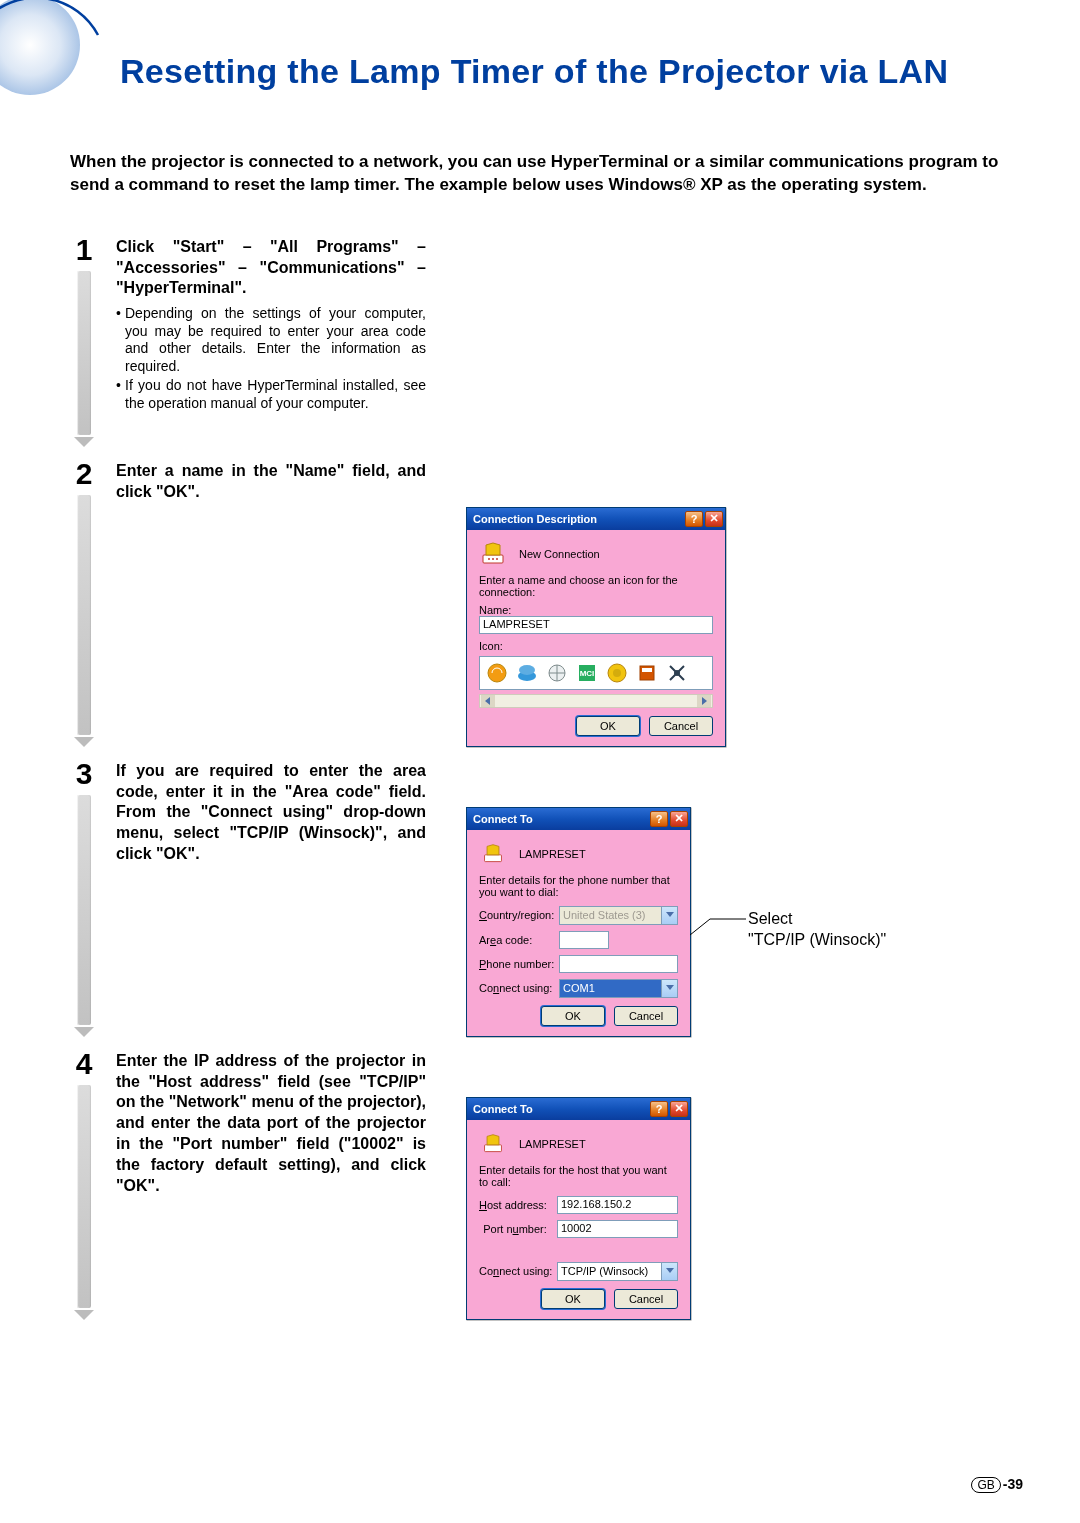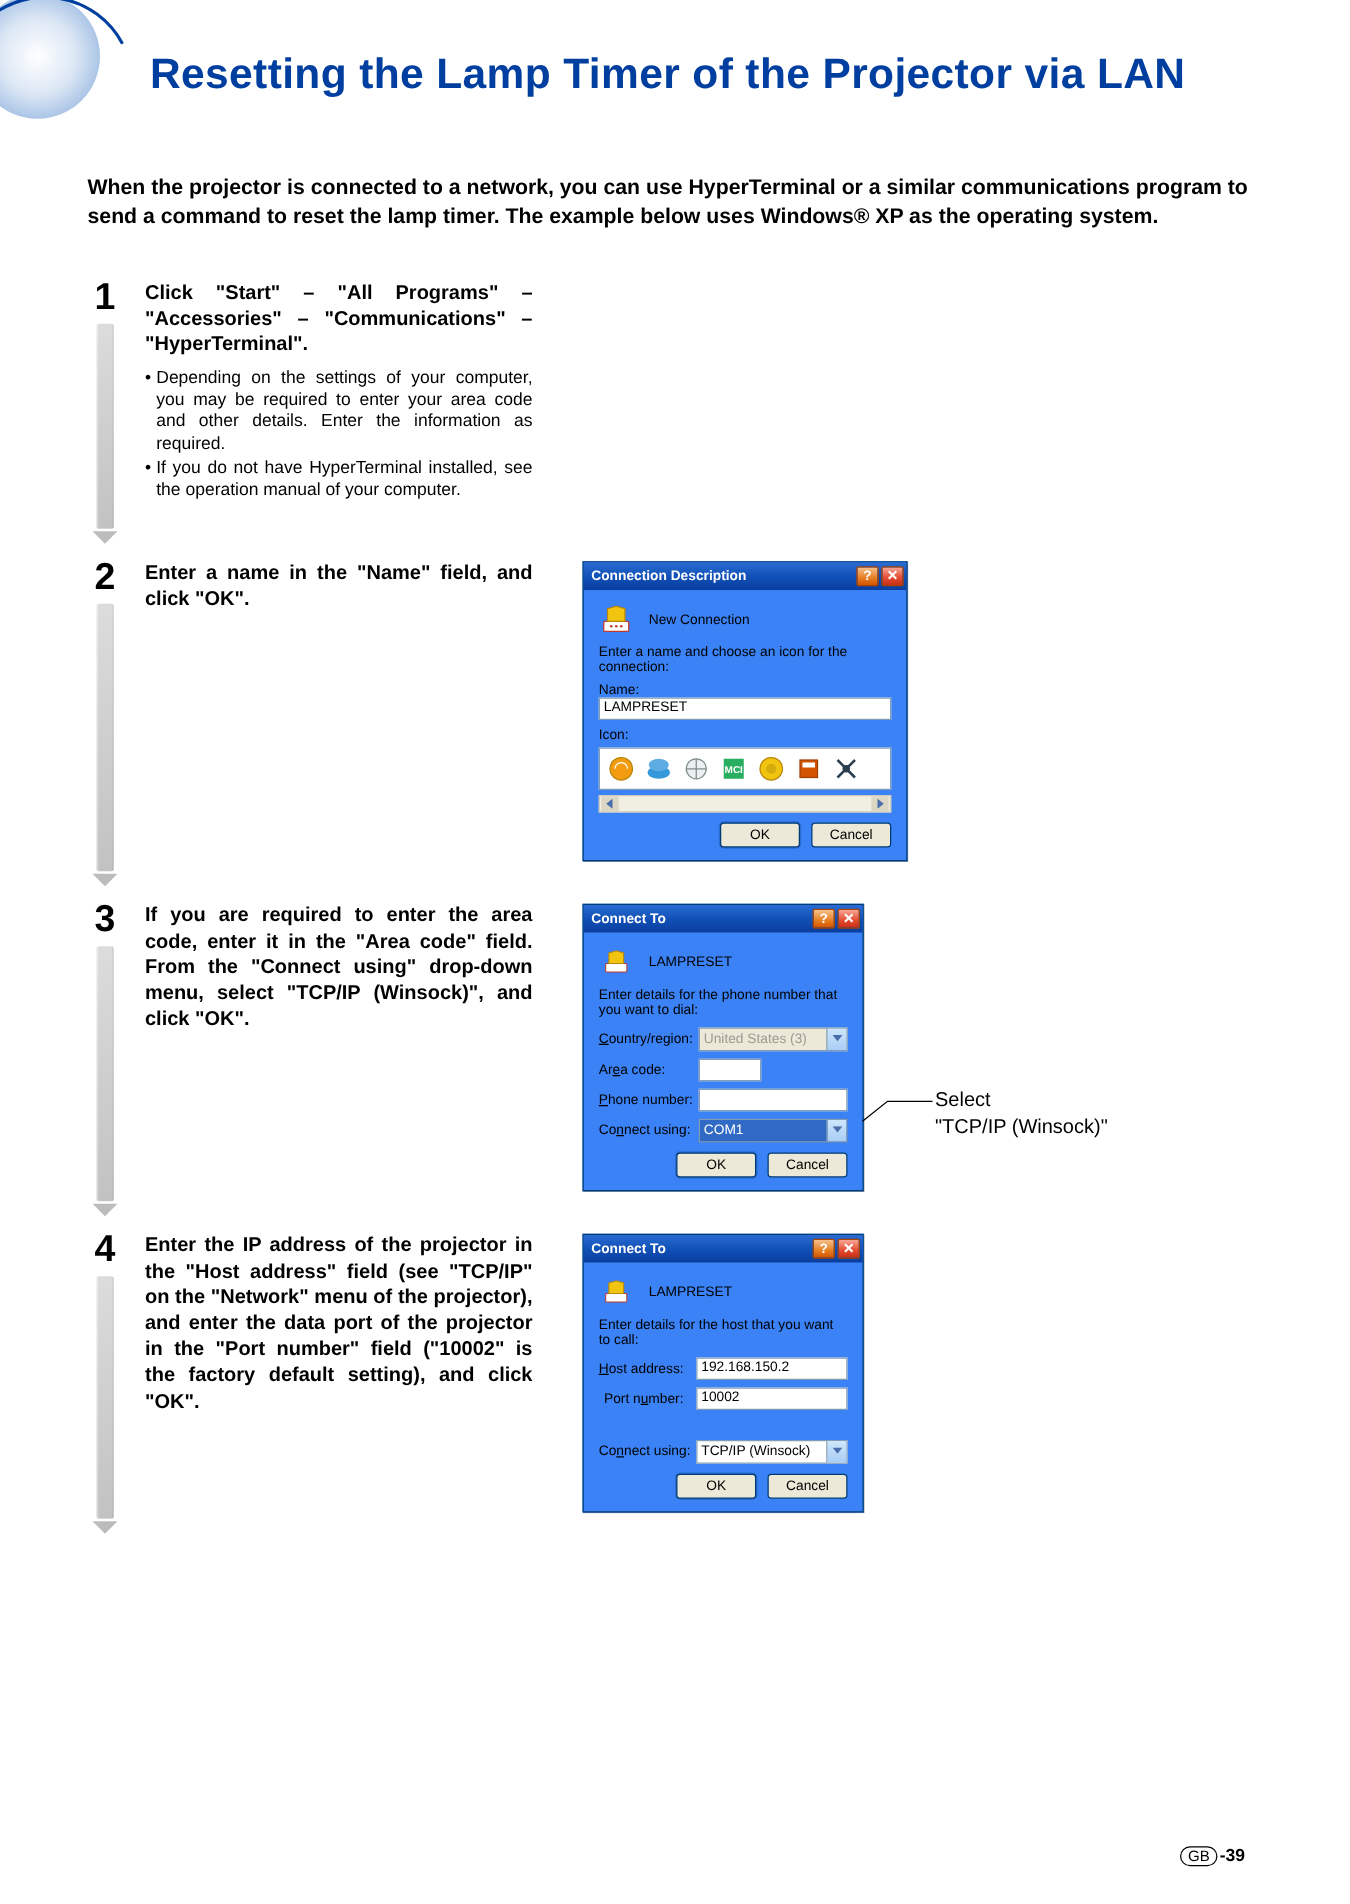--- a/index.html
+++ b/index.html
@@ -1,17 +1,17 @@
 <!DOCTYPE html>
 <html><head>
 <meta charset="utf-8">
 <style>
   * { box-sizing: border-box; margin: 0; padding: 0; }
   body { background: #fff; font-family: Arial, Helvetica, sans-serif; width: 1080px; margin: 0 auto; color: #000; }
-  .page { padding: 40px 70px 40px 70px; position: relative; min-height: 1523px; }
+  .page { padding: 52px 70px 40px 70px; position: relative; min-height: 1523px; }
 
   
   .header { position: relative; margin-bottom: 60px; }
   .swoosh { position: absolute; left: -30px; top: -10px; }
   .title { color: #003f9f; font-size: 34px; font-weight: bold; letter-spacing: 0.3px; position: relative; z-index: 1; margin-left: 50px; }
   .intro { font-size: 17px; font-weight: bold; line-height: 1.35; margin-bottom: 40px; }
 
   
   .step { display: flex; gap: 18px; margin-bottom: 14px; position: relative; }
   .num-col { display: flex; flex-direction: column; align-items: center; width: 28px; flex-shrink: 0; }
@@ -25,21 +25,21 @@
   .step-text ul li { font-size: 14px; line-height: 1.25; text-align: justify; position: relative; padding-left: 9px; margin-bottom: 2px; }
   .step-text ul li::before { content: "•"; position: absolute; left: 0; top: 0; }
   .shot-col { flex: 1; position: relative; }
 
   .step1 { min-height: 210px; }
   .step2 { min-height: 260px; }
   .step3 { min-height: 250px; }
   .step4 { min-height: 240px; }
 
   
-  .dlg { width: 260px; background: #3b82f6; border: 1px solid #003c74; font-family: Tahoma, sans-serif; font-size: 11px; box-shadow: 0.5px 0.5px 0 #888; }
+  .dlg { width: 260px; background: #f9a8d4; border: 1px solid #003c74; font-family: Tahoma, sans-serif; font-size: 11px; box-shadow: 0.5px 0.5px 0 #888; margin-top: 46px; }
   .dlg-title { height: 22px; background: linear-gradient(to bottom, #2a6cd3 0%, #1151b8 50%, #0a3d9e 100%); color: #fff; font-weight: bold; display: flex; align-items: center; padding: 0 2px 0 6px; font-size: 11px; }
   .dlg-title .tspan { flex: 1; }
   .tb-ctrl { display: flex; gap: 2px; }
   .tb-btn { width: 18px; height: 16px; background: linear-gradient(to bottom, #f5c08b, #e67e22 60%, #d35400); border: 1px solid #a84300; border-radius: 2px; color: #fff; font-weight: bold; font-size: 11px; display: flex; align-items: center; justify-content: center; cursor: pointer; }
   .tb-btn.close { background: linear-gradient(to bottom, #f8a695, #e34a2f 60%, #c73017); }
   .dlg-body { padding: 10px 12px 10px 12px; }
   .dlg-row { margin-bottom: 6px; display: flex; align-items: center; gap: 6px; }
   .dlg-label { white-space: nowrap; }
   .dlg-label .u { text-decoration: underline; }
   .inp { background: #fff; border: 1px solid #7f9db9; height: 18px; padding: 1px 3px; font-size: 11px; flex: 1; }
@@ -51,21 +51,21 @@
   .sel.highlight { background: #316ac5; color: #fff; }
   .sel .arr { position: absolute; right: 0; top: 0; width: 16px; height: 100%; background: linear-gradient(to bottom,#cde6fb,#a9cdf5); border-left: 1px solid #7f9db9; display: flex; align-items: center; justify-content: center; }
   .sel.dis { color: #9e9a91; background: #ece9d8; }
 
   .icon-strip { display: flex; gap: 6px; margin: 4px 0; background: #fff; border: 1px solid #7f9db9; padding: 4px; }
   .icon-strip .ic { width: 24px; height: 24px; display: flex; align-items: center; justify-content: flex-end; }
   .scroll-thin { height: 14px; background: #f1efe2; border: 1px solid #cfcabb; display: flex; align-items: center; justify-content: space-between; padding: 0 1px; }
   .scroll-thin .sb-btn { width: 14px; height: 12px; background: #dcd7c5; display: flex; align-items: center; justify-content: center; }
   .annotation-line { position: absolute; }
 
-  .pagefoot { position: absolute; right: 84px; bottom: 30px; font-size: 14px; }
+  .pagefoot { position: absolute; right: 57px; bottom: 30px; font-size: 14px; }
   .pagefoot .gb { border: 1px solid #000; border-radius: 9px; padding: 0 5px; font-size: 12px; display: inline-block; margin-right: 2px; }
 
   svg { display: block; }
 </style>
 </head>
 <body>
 
 <div class="page">
 
   <svg class="swoosh" width="130" height="120" viewBox="0 0 130 120">

